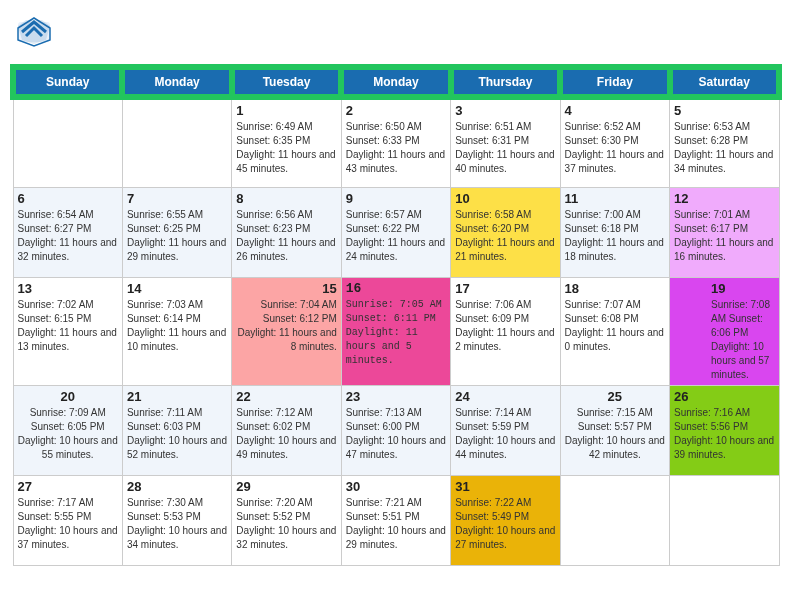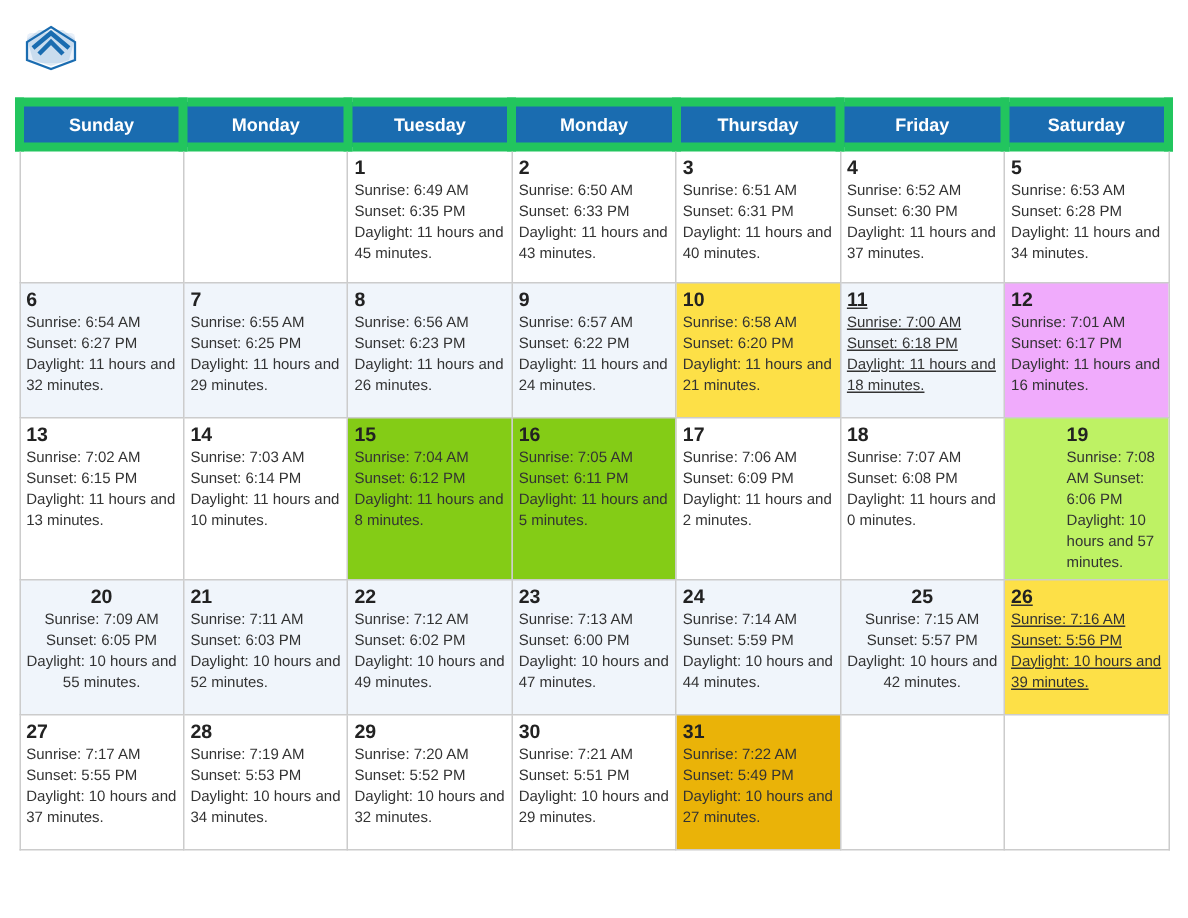--- a/index.html
+++ b/index.html
@@ -183,21 +183,21 @@
           <div class="day-info">Sunrise: 6:57 AM
 Sunset: 6:22 PM
 Daylight: 11 hours and 24 minutes.</div>
         </td>
         <td style="background-color: #fde047;">
           <span class="day-num">10</span>
           <div class="day-info">Sunrise: 6:58 AM
 Sunset: 6:20 PM
 Daylight: 11 hours and 21 minutes.</div>
         </td>
-        <td style="background-color: rgb(240, 245, 251); text-decoration: underline;">
+        <td style="background-color: rgb(240, 245, 251);">
           <span class="day-num">11</span>
           <div class="day-info">Sunrise: 7:00 AM
 Sunset: 6:18 PM
 Daylight: 11 hours and 18 minutes.</div>
         </td>
         <td style="background-color: #f0abfc;">
           <span class="day-num">12</span>
           <div class="day-info">Sunrise: 7:01 AM
 Sunset: 6:17 PM
 Daylight: 11 hours and 16 minutes.</div>
@@ -209,45 +209,45 @@
           <div class="day-info">Sunrise: 7:02 AM
 Sunset: 6:15 PM
 Daylight: 11 hours and 13 minutes.</div>
         </td>
         <td style="background-color: rgb(255, 255, 255);">
           <span class="day-num">14</span>
           <div class="day-info">Sunrise: 7:03 AM
 Sunset: 6:14 PM
 Daylight: 11 hours and 10 minutes.</div>
         </td>
-        <td style="background-color: #84cc16;">
+        <td style="background-color: #fca5a5; text-align: right;">
           <span class="day-num">15</span>
           <div class="day-info">Sunrise: 7:04 AM
 Sunset: 6:12 PM
 Daylight: 11 hours and 8 minutes.</div>
         </td>
-        <td style="background-color: #84cc16;">
+        <td style="background-color: #ec4899; font-family: Liberation Mono, monospace;">
           <span class="day-num">16</span>
           <div class="day-info">Sunrise: 7:05 AM
 Sunset: 6:11 PM
 Daylight: 11 hours and 5 minutes.</div>
         </td>
         <td style="background-color: rgb(255, 255, 255);">
           <span class="day-num">17</span>
           <div class="day-info">Sunrise: 7:06 AM
 Sunset: 6:09 PM
 Daylight: 11 hours and 2 minutes.</div>
         </td>
         <td style="background-color: rgb(255, 255, 255);">
           <span class="day-num">18</span>
           <div class="day-info">Sunrise: 7:07 AM
 Sunset: 6:08 PM
 Daylight: 11 hours and 0 minutes.</div>
         </td>
-        <td style="background-color: #bef264; padding-left: 41px;">
+        <td style="background-color: #d946ef; padding-left: 41px;">
           <span class="day-num">19</span>
           <div class="day-info">Sunrise: 7:08 AM
 Sunset: 6:06 PM
 Daylight: 10 hours and 57 minutes.</div>
         </td>
       </tr>
       <tr>
         <td style="background-color: rgb(240, 245, 251); text-align: center;">
           <span class="day-num">20</span>
           <div class="day-info">Sunrise: 7:09 AM
@@ -277,37 +277,37 @@
           <div class="day-info">Sunrise: 7:14 AM
 Sunset: 5:59 PM
 Daylight: 10 hours and 44 minutes.</div>
         </td>
         <td style="background-color: rgb(240, 245, 251); text-align: center;">
           <span class="day-num">25</span>
           <div class="day-info">Sunrise: 7:15 AM
 Sunset: 5:57 PM
 Daylight: 10 hours and 42 minutes.</div>
         </td>
-        <td style="background-color: #fde047; text-decoration: underline;">
+        <td style="background-color: #84cc16;">
           <span class="day-num">26</span>
           <div class="day-info">Sunrise: 7:16 AM
 Sunset: 5:56 PM
 Daylight: 10 hours and 39 minutes.</div>
         </td>
       </tr>
       <tr>
         <td style="background-color: rgb(255, 255, 255); margin-left: 40px;">
           <span class="day-num">27</span>
           <div class="day-info">Sunrise: 7:17 AM
 Sunset: 5:55 PM
 Daylight: 10 hours and 37 minutes.</div>
         </td>
         <td style="background-color: rgb(255, 255, 255);">
           <span class="day-num">28</span>
-          <div class="day-info">Sunrise: 7:19 AM
+          <div class="day-info">Sunrise: 7:30 AM
 Sunset: 5:53 PM
 Daylight: 10 hours and 34 minutes.</div>
         </td>
         <td style="background-color: rgb(255, 255, 255);">
           <span class="day-num">29</span>
           <div class="day-info">Sunrise: 7:20 AM
 Sunset: 5:52 PM
 Daylight: 10 hours and 32 minutes.</div>
         </td>
         <td style="background-color: rgb(255, 255, 255);">

